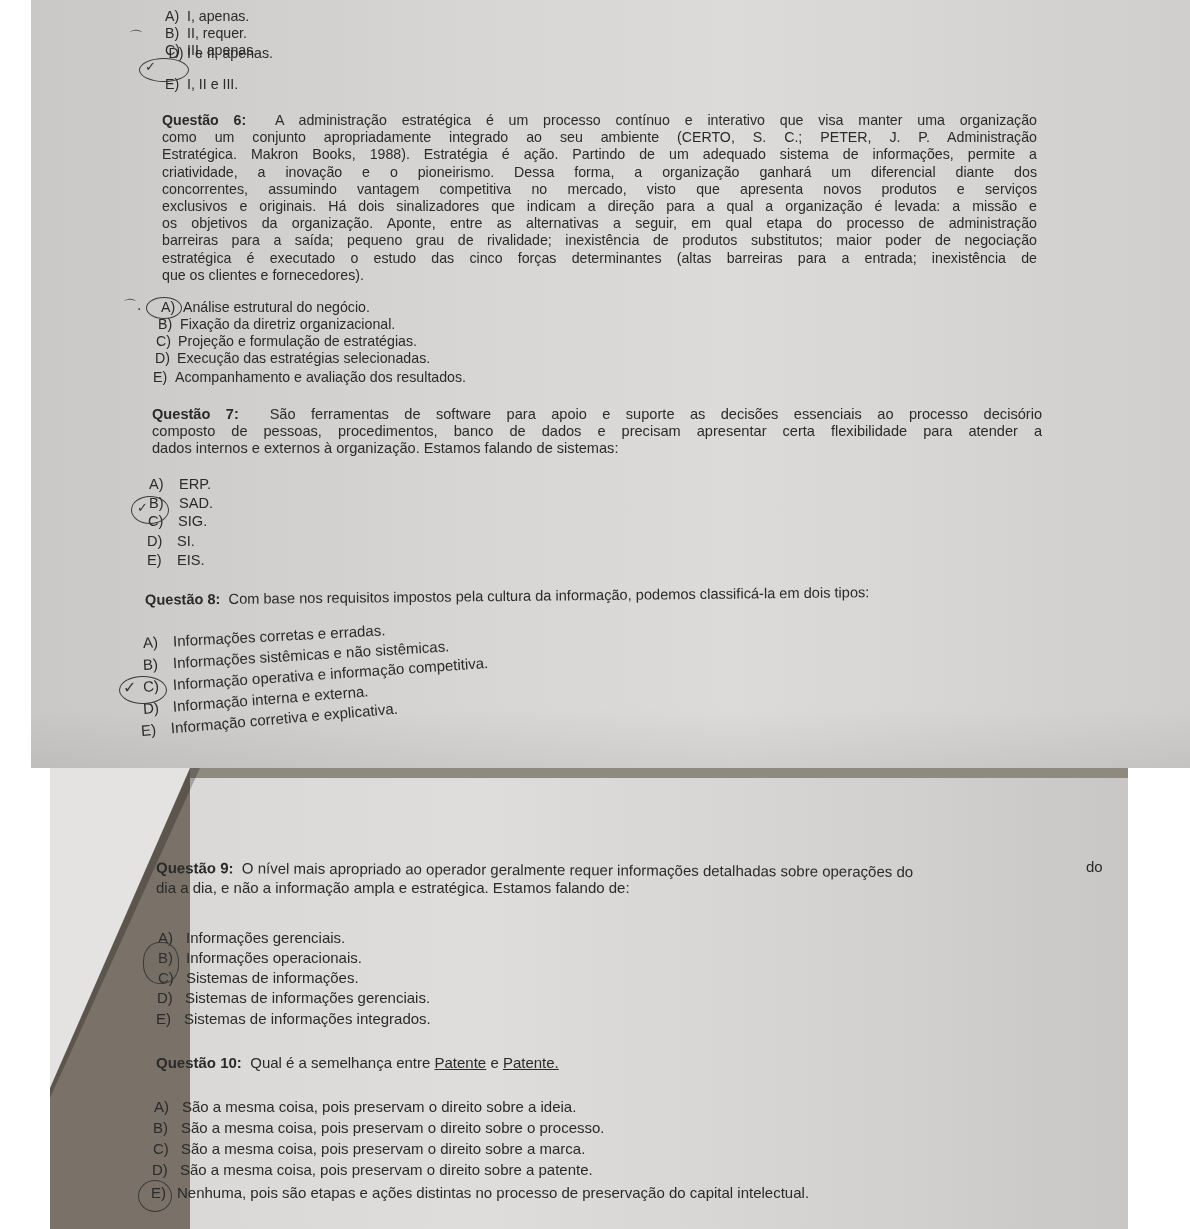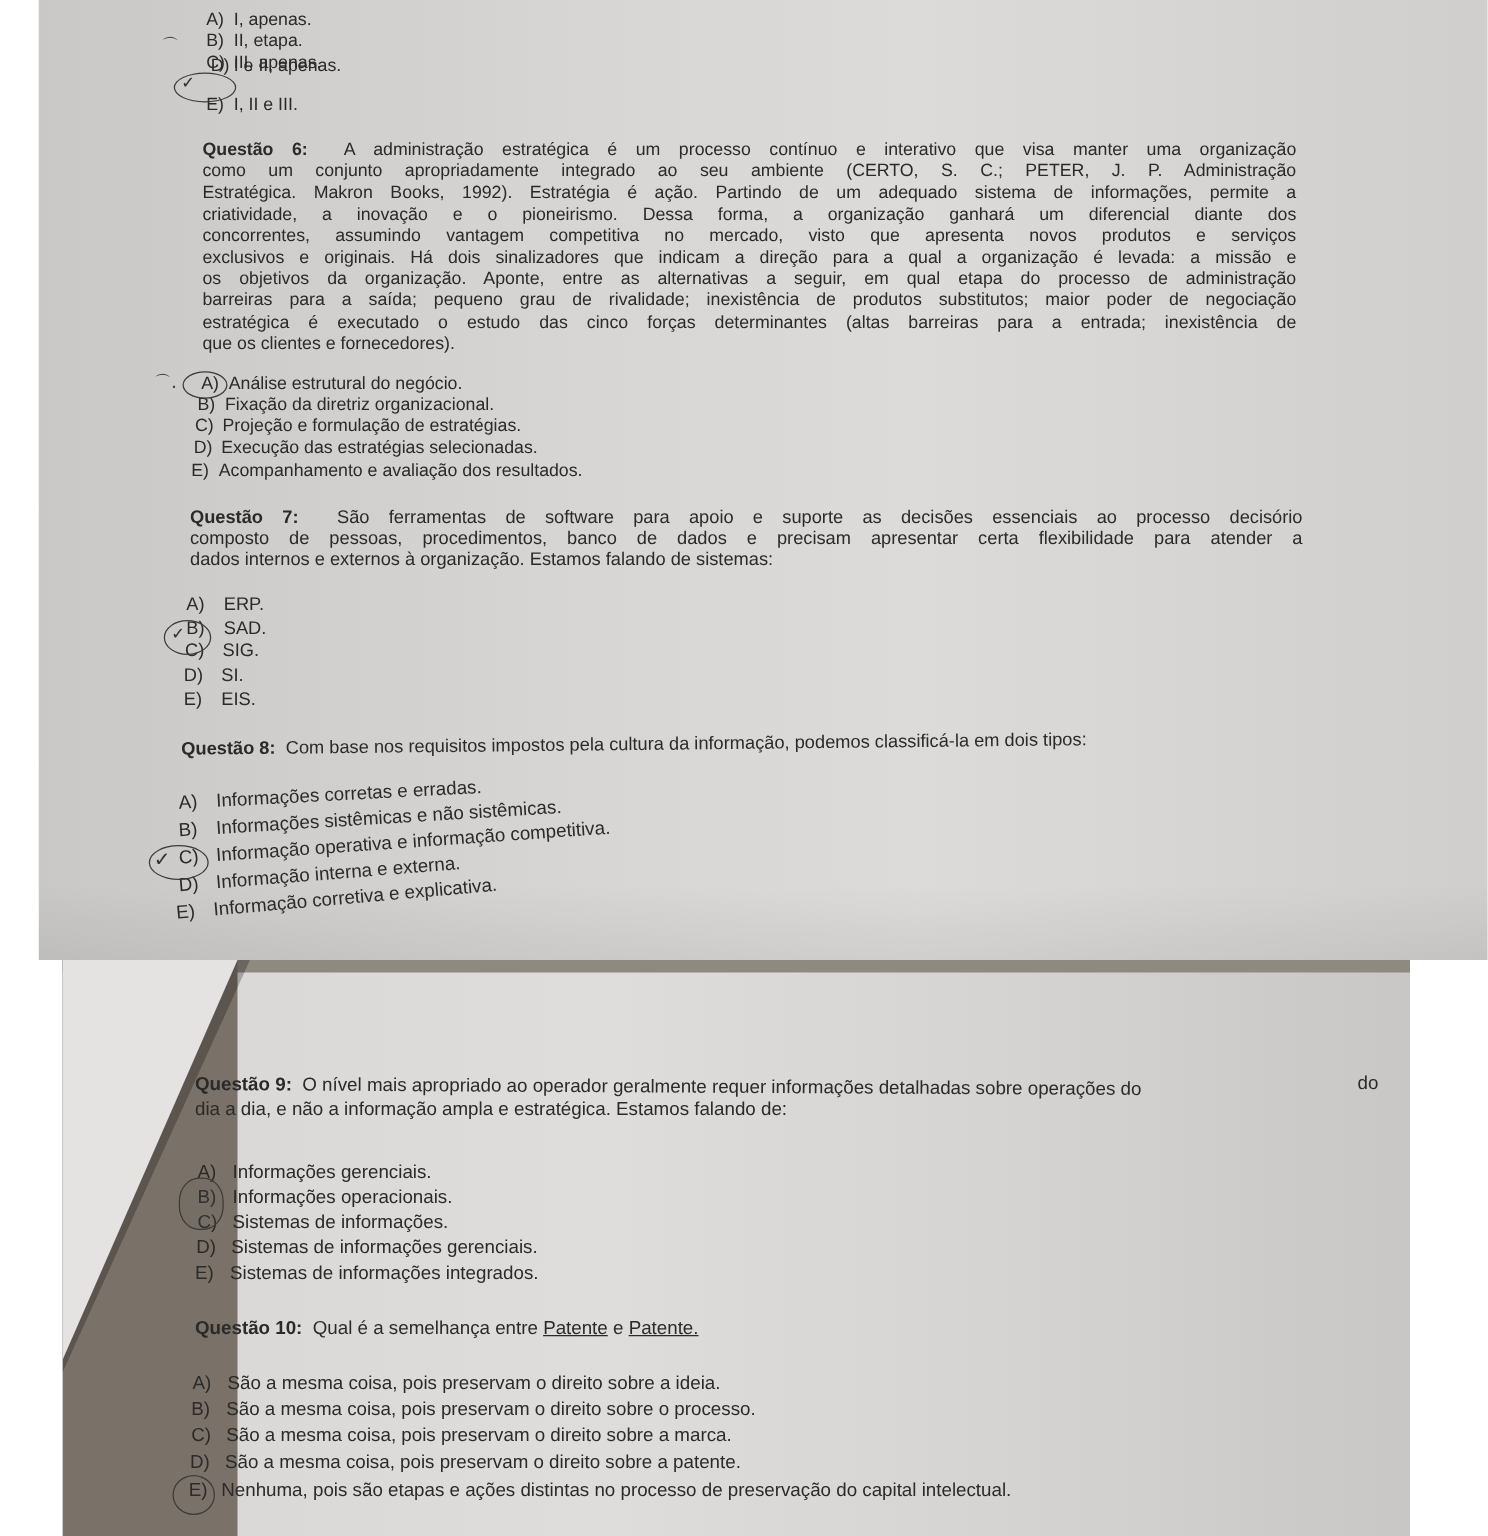--- a/index.html
+++ b/index.html
@@ -34,40 +34,40 @@
 </head>
 <body>
 
 <div id="photo-top" class="photo">
 
   <div>
     <div class="opt" style="left:134px;top:8px;">
       <span class="letter">A)</span><span>I, apenas.</span>
     </div>
     <div class="opt" style="left:134px;top:25px;">
-      <span class="letter">B)</span><span>II, etapa.</span>
+      <span class="letter">B)</span><span>II, requer.</span>
     </div>
     <div class="opt" style="left:134px;top:42px;">
       <span class="letter">C)</span><span>III, apenas.</span>
     </div>
     <div class="opt" style="left:134px;top:45px;text-align:center;">
       <span class="letter">D)</span><span>I e II, apenas.</span>
     </div>
     <div class="opt" style="left:134px;top:76px;">
       <span class="letter">E)</span><span>I, II e III.</span>
     </div>
     <span class="tick" style="left:98px;top:28px;">⌒</span>
     <div class="mark" style="left:108px;top:58px;width:48px;height:22px;"></div>
     <span class="tick" style="left:114px;top:59px;font-size:13px;">✓</span>
   </div>
 
   <div class="just" style="left:131px;top:112px;width:875px;">
     <span class="line"><span class="q">Questão 6:</span>&nbsp; <span>A administração estratégica é um processo contínuo e interativo que visa manter uma organização</span></span>
     <span class="line">como um conjunto apropriadamente integrado ao seu ambiente (CERTO, S. C.; PETER, J. P. Administração</span>
-    <span class="line">Estratégica. Makron Books, 1992). Estratégia é ação. Partindo de um adequado sistema de informações, permite a</span>
+    <span class="line">Estratégica. Makron Books, 1988). Estratégia é ação. Partindo de um adequado sistema de informações, permite a</span>
     <span class="line">criatividade, a inovação e o pioneirismo. Dessa forma, a organização ganhará um diferencial diante dos</span>
     <span class="line">concorrentes, assumindo vantagem competitiva no mercado, visto que apresenta novos produtos e serviços</span>
     <span class="line">exclusivos e originais. Há dois sinalizadores que indicam a direção para a qual a organização é levada: a missão e</span>
     <span class="line">os objetivos da organização. Aponte, entre as alternativas a seguir, em qual etapa do processo de administração</span>
     <span class="line">barreiras para a saída; pequeno grau de rivalidade; inexistência de produtos substitutos; maior poder de negociação</span>
     <span class="line">estratégica é executado o estudo das cinco forças determinantes (altas barreiras para a entrada; inexistência de</span>
     <span class="line last">que os clientes e fornecedores).</span>
   </div>
 
   <div>

